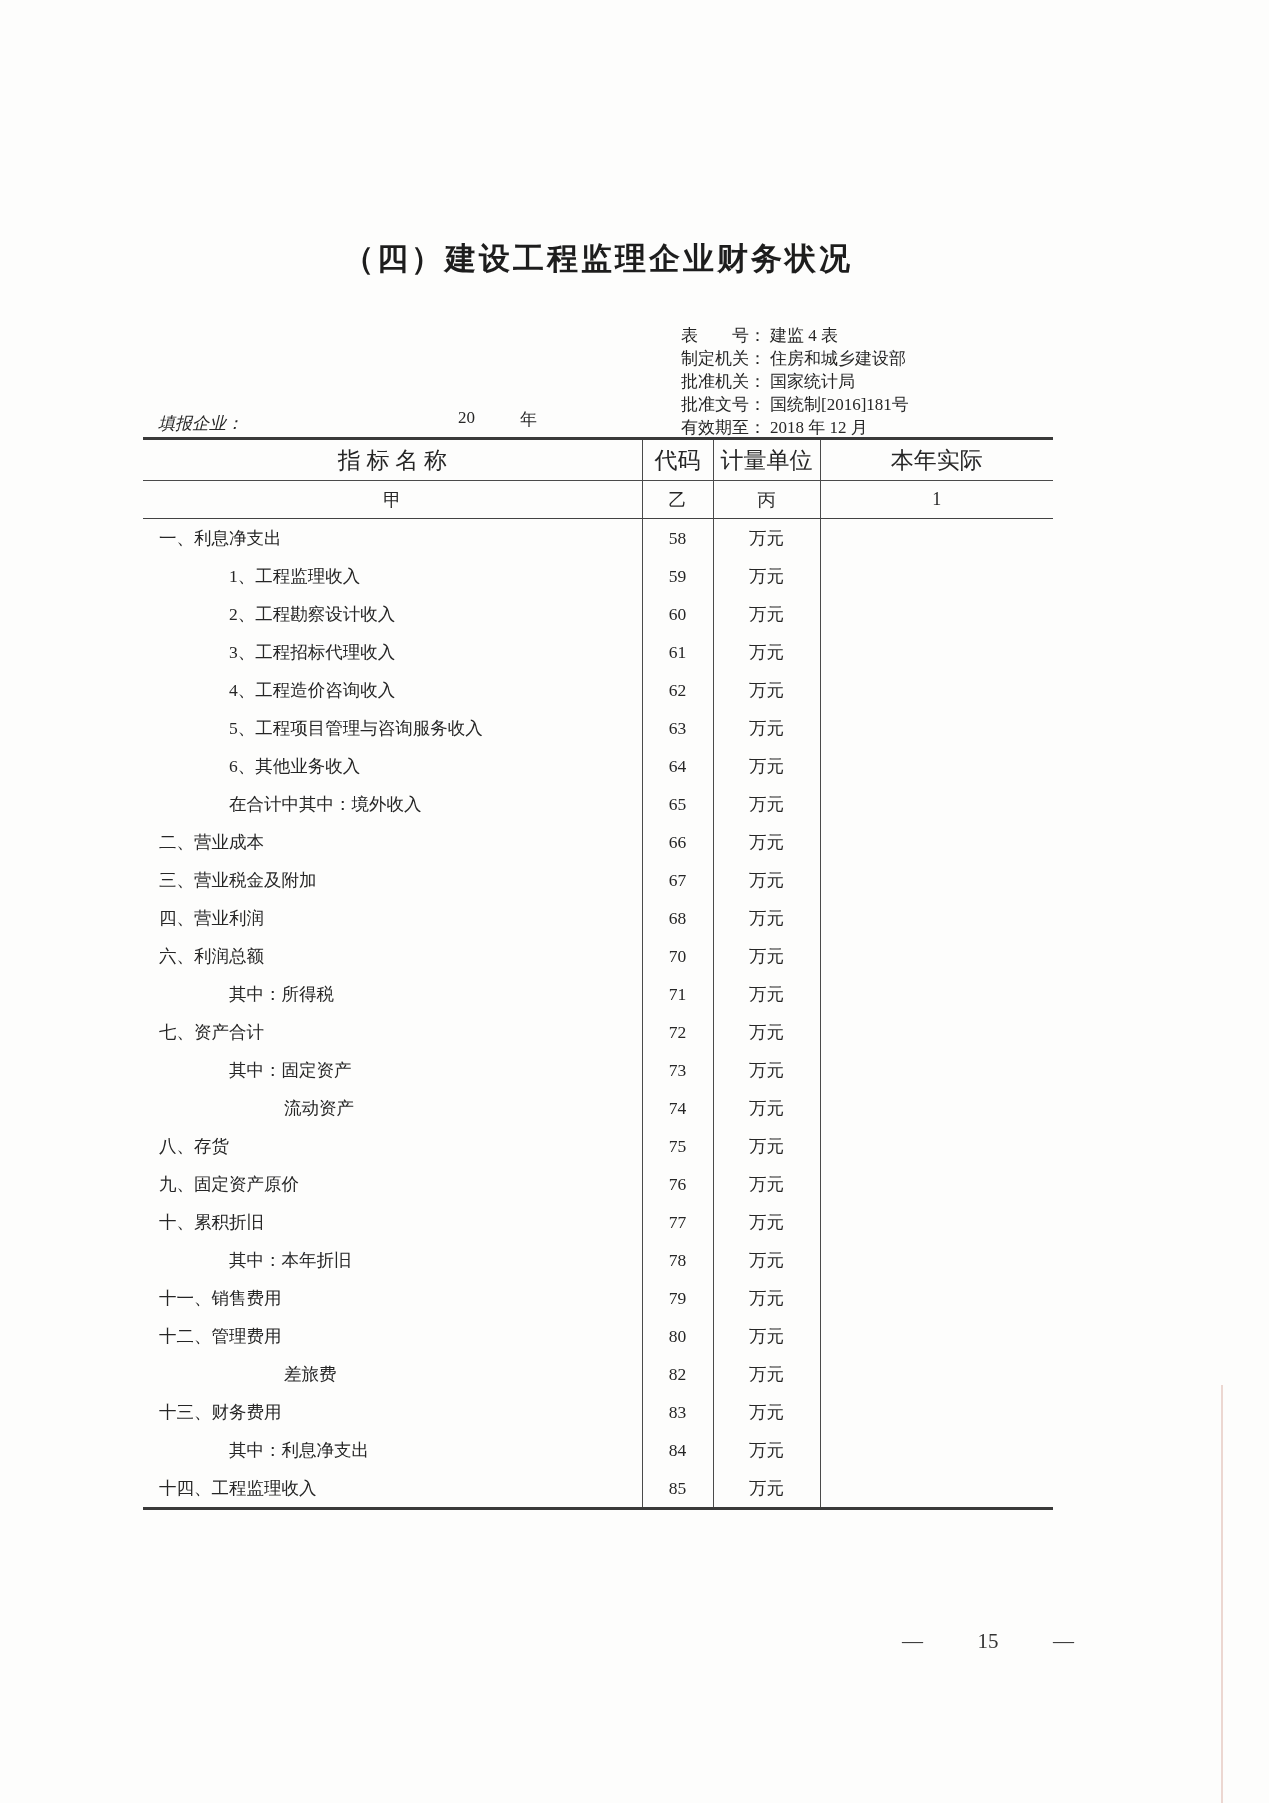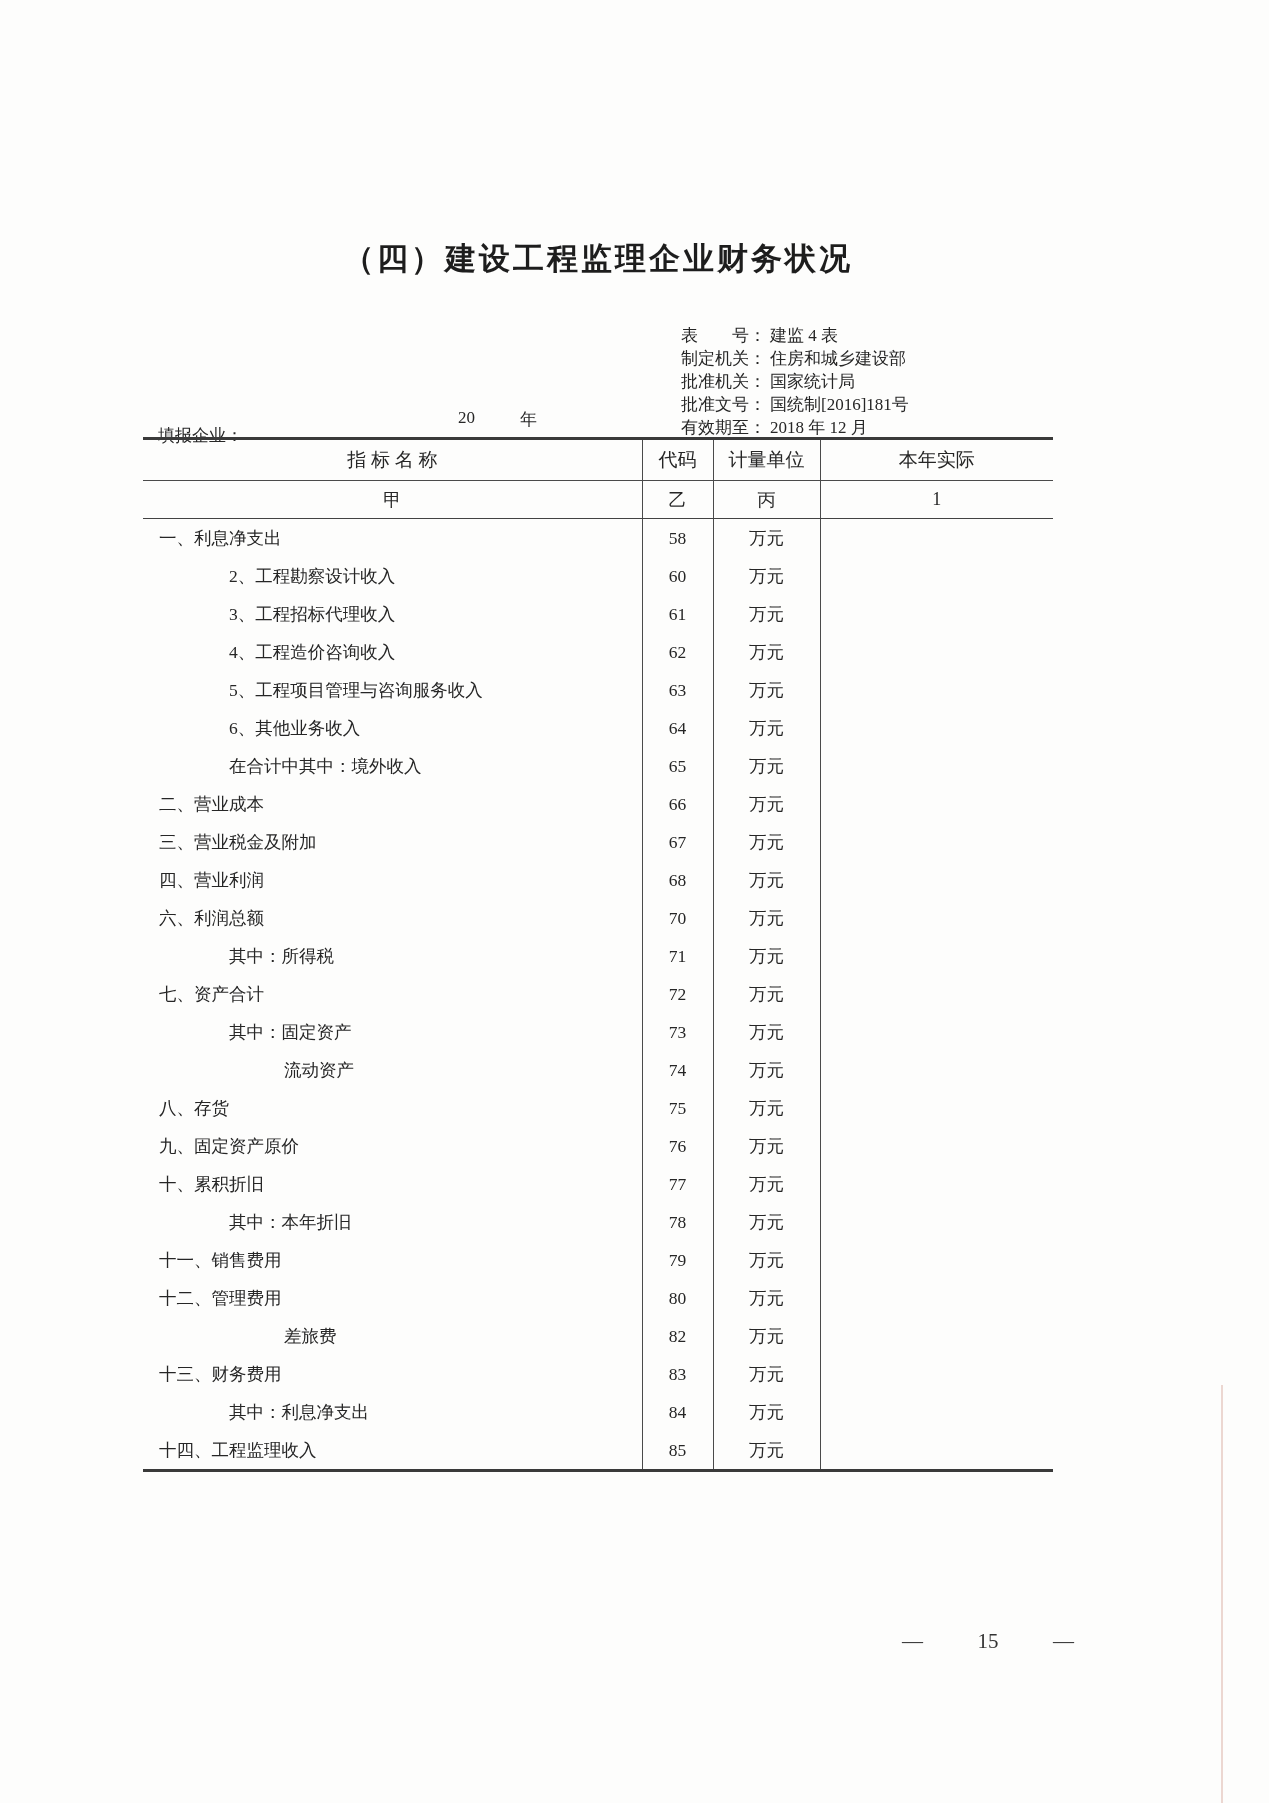--- a/index.html
+++ b/index.html
@@ -44,21 +44,21 @@
   
   .filler-line {
     position: absolute;
     left: 158px;
     top: 408px;
     width: 895px;
     height: 24px;
     font-size: 17px;
     color: #262626;
   }
-  .filler-label { position: absolute; left: 0; top: 16px; }
+  .filler-label { position: absolute; left: 0; top: 4px; font-style: italic; }
   .filler-year-20 { position: absolute; left: 300px; top: 0; }
   .filler-year-suffix { position: absolute; left: 362px; top: 0; }
   
   .form-table {
     position: absolute;
     left: 143px;
     top: 437px;
     width: 910px;
     border-collapse: collapse;
     table-layout: fixed;
@@ -72,21 +72,21 @@
   .form-table { border-top: 3px solid #3a3a3a; border-bottom: 3px solid #3a3a3a; }
   .form-table td, .form-table th {
     padding: 0;
     font-weight: normal;
     vertical-align: middle;
     overflow: hidden;
     white-space: nowrap;
   }
   
   .form-table .vline { border-left: 1.5px solid #4a4a4a; }
-  .hdr-row1 th { height: 40px; border-bottom: 1.5px solid #4a4a4a; text-align: center; font-size: 19px; }
+  .hdr-row1 th { height: 40px; border-bottom: 1.5px solid #4a4a4a; text-align: center; font-size: 23px; }
   .hdr-row2 td { height: 37px; border-bottom: 1.8px solid #424242; text-align: center; font-size: 18px; }
   .body-row td { height: 38px; }
   .c-name { text-align: left; }
   .c-code, .c-unit, .c-val { text-align: center; }
   .nm { display: inline-block; }
   .ind-0 { padding-left: 16px; }
   .ind-1 { padding-left: 86px; }
   .ind-2 { padding-left: 141px; }
   
   .page-number {
@@ -155,20 +155,26 @@
     </thead>
     <tbody id="rows-body">
 
     <tr class="body-row">
           <td class="c-name"><span class="nm ind-0">一、利息净支出</span></td>
           <td class="c-code vline">58</td>
           <td class="c-unit vline">万元</td>
           <td class="c-val vline"></td>
         </tr>
         <tr class="body-row">
+          <td class="c-name"><span class="nm ind-1">1、工程监理收入</span></td>
+          <td class="c-code vline">59</td>
+          <td class="c-unit vline">万元</td>
+          <td class="c-val vline"></td>
+        </tr>
+        <tr class="body-row">
           <td class="c-name"><span class="nm ind-1">2、工程勘察设计收入</span></td>
           <td class="c-code vline">60</td>
           <td class="c-unit vline">万元</td>
           <td class="c-val vline"></td>
         </tr>
         <tr class="body-row">
           <td class="c-name"><span class="nm ind-1">3、工程招标代理收入</span></td>
           <td class="c-code vline">61</td>
           <td class="c-unit vline">万元</td>
           <td class="c-val vline"></td>

